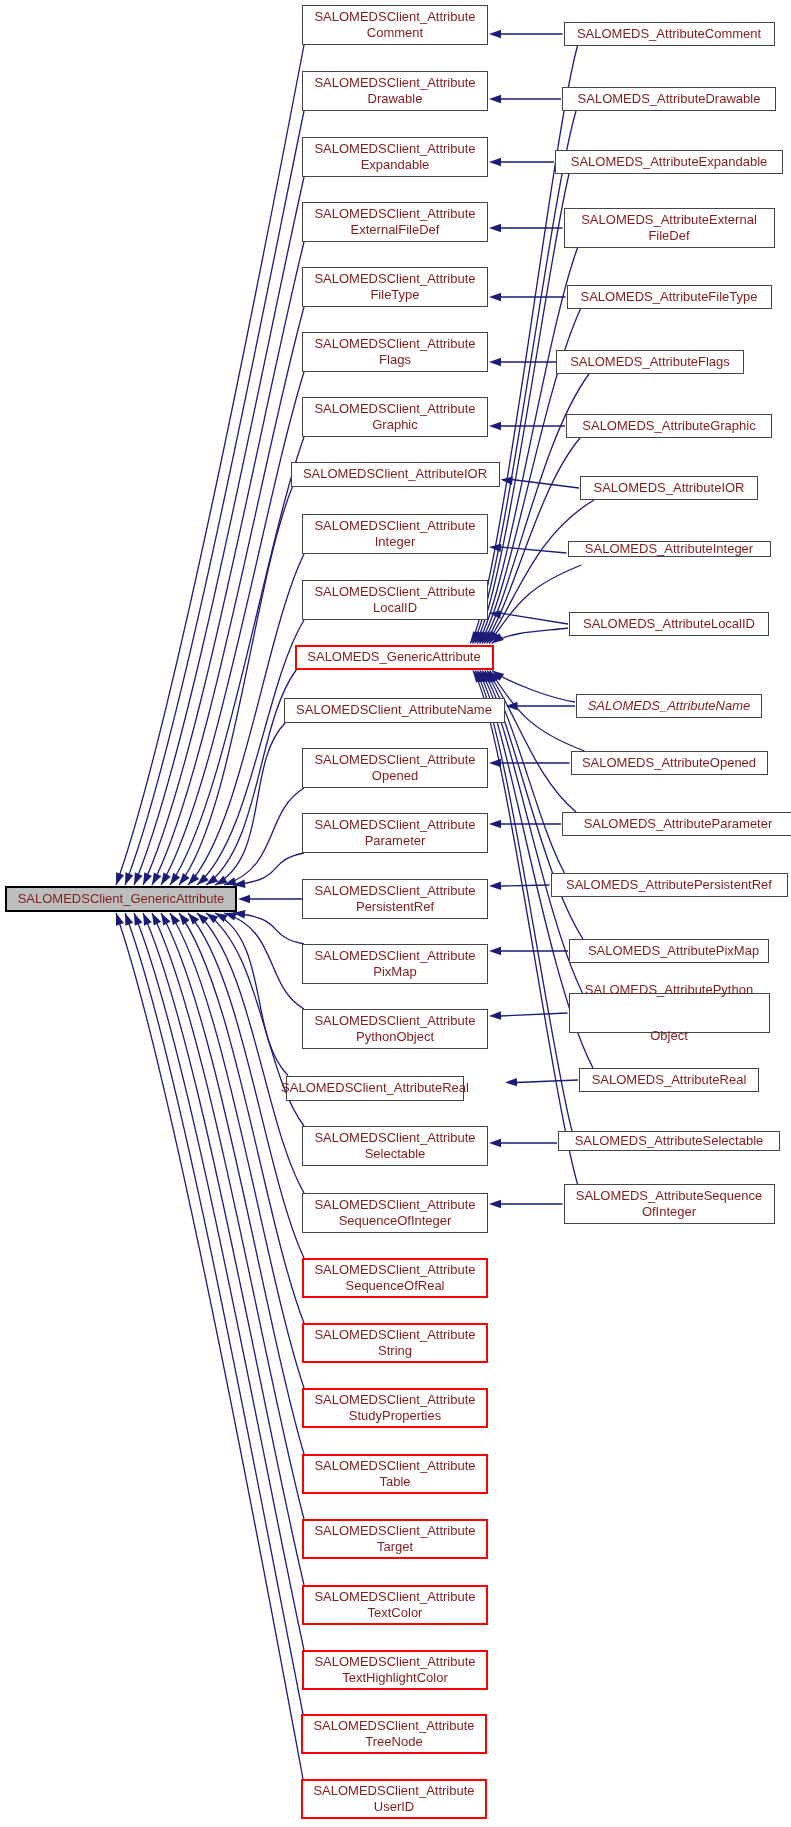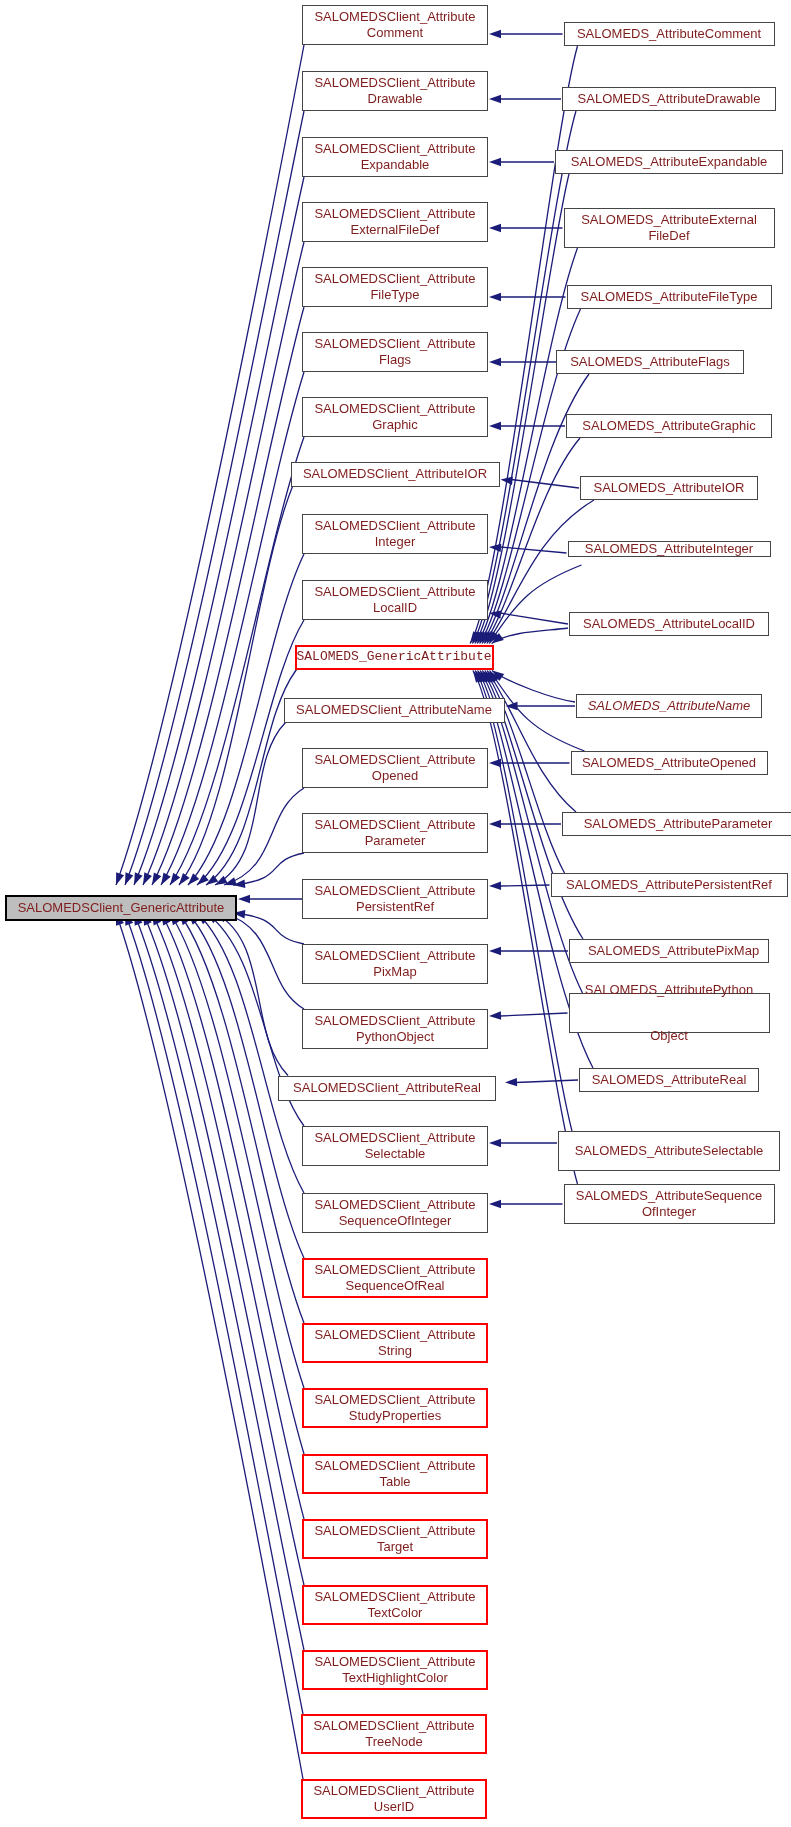--- a/index.html
+++ b/index.html
@@ -147,21 +147,21 @@
       <polygon points="482.4,670.5 492.6301967354898,678.0487134501963 485.6898870559064,682.7807427771849" fill="#1b1b78"></polygon>
       <path d="M 582.5,993 C 542.5,912.125 510,714.5 480,670.5" fill="none" stroke="#1b1b78" stroke-width="1.3"></path>
       <polygon points="480,670.5 490.2301967354898,678.0487134501963 483.28988705590643,682.7807427771849" fill="#1b1b78"></polygon>
       <path d="M 593,1068 C 545.4,978 507.6,714.5 477.6,670.5" fill="none" stroke="#1b1b78" stroke-width="1.3"></path>
       <polygon points="477.6,670.5 487.83019673548984,678.0487134501963 480.88988705590646,682.7807427771849" fill="#1b1b78"></polygon>
       <path d="M 572,1131 C 548.3,1041 505.2,714.5 475.2,670.5" fill="none" stroke="#1b1b78" stroke-width="1.3"></path>
       <polygon points="475.2,670.5 485.4301967354898,678.0487134501963 478.4898870559064,682.7807427771849" fill="#1b1b78"></polygon>
       <path d="M 577.5,1184 C 551.2,1094 502.8,714.5 472.8,670.5" fill="none" stroke="#1b1b78" stroke-width="1.3"></path>
       <polygon points="472.8,670.5 483.0301967354898,678.0487134501963 476.08988705590644,682.7807427771849" fill="#1b1b78"></polygon>
     </svg>
-<div class="node selected" style="left: 5px; top: 886px; width: 232px; height: 26px; margin-top: 9px;">
+<div class="node selected" style="left: 5px; top: 886px; width: 232px; height: 26px;">
       <div>SALOMEDSClient_GenericAttribute</div>
     </div>
     <div class="node normal" style="left: 302px; top: 5px; width: 186px; height: 40px;">
       <div>SALOMEDSClient_Attribute</div>
       <div>Comment</div>
     </div>
     <div class="node normal" style="left: 302px; top: 71px; width: 186px; height: 40px;">
       <div>SALOMEDSClient_Attribute</div>
       <div>Drawable</div>
     </div>
@@ -189,21 +189,21 @@
       <div>SALOMEDSClient_AttributeIOR</div>
     </div>
     <div class="node normal" style="left: 302px; top: 514px; width: 186px; height: 40px;">
       <div>SALOMEDSClient_Attribute</div>
       <div>Integer</div>
     </div>
     <div class="node normal" style="left: 302px; top: 580px; width: 186px; height: 40px;">
       <div>SALOMEDSClient_Attribute</div>
       <div>LocalID</div>
     </div>
-    <div class="node truncated" style="left: 294.5px; top: 644.5px; width: 199px; height: 25px; font-family: Liberation Mono, monospace;">
+    <div class="node truncated" style="left: 294.5px; top: 644.5px; width: 199px; height: 25px;">
       <div>SALOMEDS_GenericAttribute</div>
     </div>
     <div class="node normal" style="left: 283.5px; top: 697.5px; width: 221px; height: 25px;">
       <div>SALOMEDSClient_AttributeName</div>
     </div>
     <div class="node normal" style="left: 302px; top: 748px; width: 186px; height: 40px;">
       <div>SALOMEDSClient_Attribute</div>
       <div>Opened</div>
     </div>
     <div class="node normal" style="left: 302px; top: 813px; width: 186px; height: 40px;">
@@ -215,21 +215,21 @@
       <div>PersistentRef</div>
     </div>
     <div class="node normal" style="left: 302px; top: 944px; width: 186px; height: 40px;">
       <div>SALOMEDSClient_Attribute</div>
       <div>PixMap</div>
     </div>
     <div class="node normal" style="left: 302px; top: 1009px; width: 186px; height: 40px;">
       <div>SALOMEDSClient_Attribute</div>
       <div>PythonObject</div>
     </div>
-    <div class="node normal" style="left: 278px; top: 1075.5px; width: 218px; height: 25px;">
+    <div class="node normal" style="left: 286px; top: 1075.5px; width: 178px; height: 25px;">
       <div>SALOMEDSClient_AttributeReal</div>
     </div>
     <div class="node normal" style="left: 302px; top: 1126px; width: 186px; height: 40px;">
       <div>SALOMEDSClient_Attribute</div>
       <div>Selectable</div>
     </div>
     <div class="node normal" style="left: 302px; top: 1193px; width: 186px; height: 40px;">
       <div>SALOMEDSClient_Attribute</div>
       <div>SequenceOfInteger</div>
     </div>
@@ -315,20 +315,20 @@
     <div class="node normal" style="left: 569px; top: 939px; width: 200px; height: 24px; padding-left: 9px;">
       <div>SALOMEDS_AttributePixMap</div>
     </div>
     <div class="node normal" style="left: 568.5px; top: 993px; width: 201px; height: 40px; gap: 30px;">
       <div>SALOMEDS_AttributePython</div>
       <div>Object</div>
     </div>
     <div class="node normal" style="left: 579px; top: 1068px; width: 180px; height: 24px;">
       <div>SALOMEDS_AttributeReal</div>
     </div>
-    <div class="node normal" style="left: 558px; top: 1131px; width: 222px; height: 40px;">
+    <div class="node normal" style="left: 558px; top: 1131px; width: 222px; height: 20px;">
       <div>SALOMEDS_AttributeSelectable</div>
     </div>
     <div class="node normal" style="left: 563.5px; top: 1184px; width: 211px; height: 40px;">
       <div>SALOMEDS_AttributeSequence</div>
       <div>OfInteger</div>
     </div>
   </div>
 
 </body></html>

